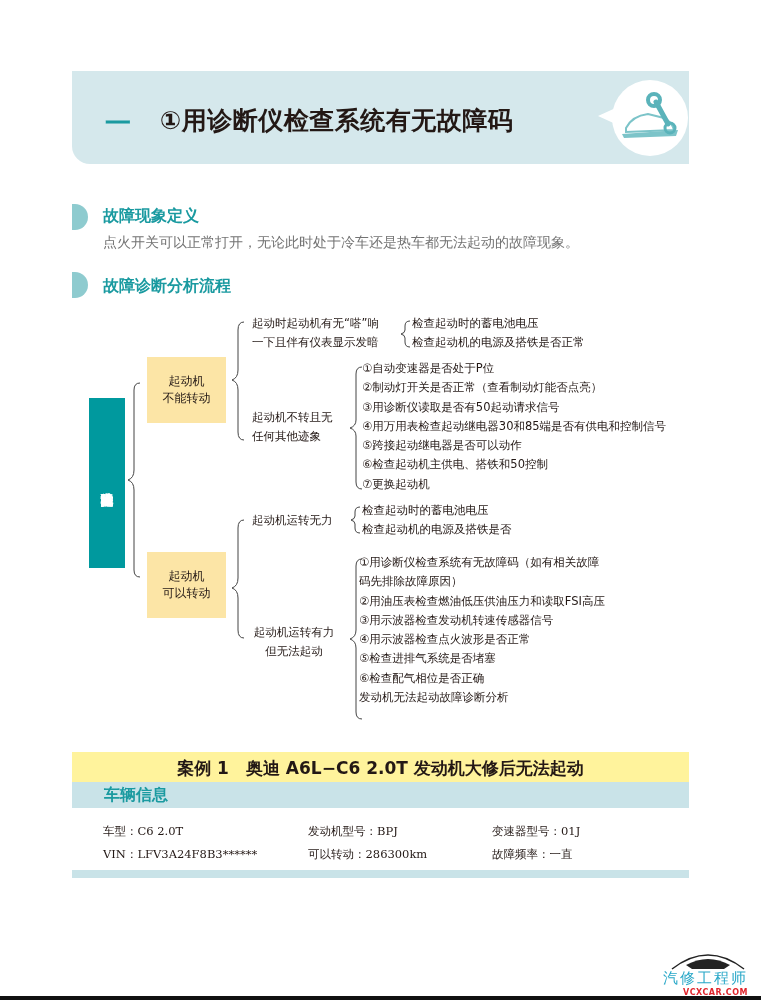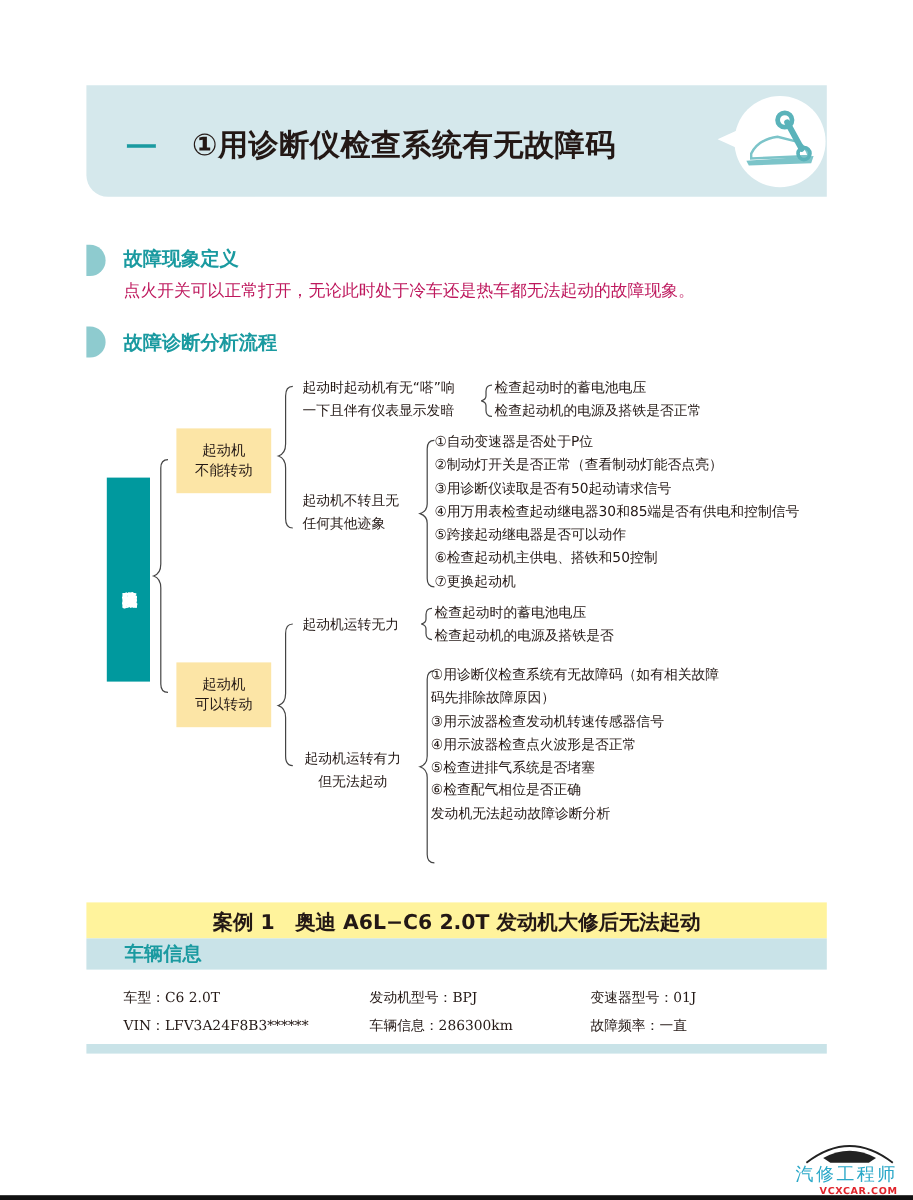--- a/index.html
+++ b/index.html
@@ -12,27 +12,27 @@
             border-radius:0 0 0 18px; }
   .banner-num { left:105px; top:106px; font-size:26px; font-weight:bold; color:#1a9aa0; }
   .banner-title { left:160px; top:104px; font-size:25px; font-weight:bold; color:#231815; letter-spacing:0.5px; }
   .badge-circle { left:612px; top:80px; width:76px; height:76px; border-radius:50%; background:#ffffff; }
   .badge-tail { left:598px; top:106px; width:0; height:0; border-top:10px solid transparent;
                 border-bottom:10px solid transparent; border-right:22px solid #ffffff; }
 
   
   .sec-marker { width:16px; height:26px; background:#8ecbcf; border-radius:0 13px 13px 0; }
   .sec-title { font-size:16px; font-weight:bold; color:#1a9aa0; }
-  .body-text { font-family:Liberation Sans, sans-serif; font-size:14px; color:#be185d; }
+  .body-text { font-family:Liberation Sans, sans-serif; font-size:14px; color:#737373; }
 
   
   .root-box { left:89px; top:398px; width:36px; height:170px; background:#00999e; color:#ffffff;
               font-size:13px; line-height:15.2px; text-align:center; writing-mode:vertical-rl;
               display:flex; align-items:center; justify-content:center; }
-  .y-box { width:79px; height:54px; background:#fce5a6; font-size:12px; line-height:17px;
+  .y-box { width:79px; height:66px; background:#fce5a6; font-size:12px; line-height:17px;
            display:flex; flex-direction:column; align-items:center; justify-content:center; text-align:center; }
   .fc-text { font-size:11.5px; line-height:19px; color:#231815; white-space:nowrap; }
   .fc-lines { font-size:11.5px; line-height:19.3px; color:#231815; white-space:nowrap; }
   svg.brace path { fill:none; stroke:#444; stroke-width:1; }
 
   
   .case-bar { left:72px; top:752px; width:617px; height:30px; background:#fff39c; }
   .case-title { left:72px; top:757px; width:617px; text-align:center; font-size:17px; font-weight:bold; color:#231815; }
   .vinfo-bar { left:72px; top:782px; width:617px; height:26px; background:#c9e3e8; }
   .vinfo-title { left:104px; top:785px; font-size:16px; font-weight:bold; color:#1a9aa0; }
@@ -129,20 +129,21 @@
 </div>
 
 <div class="abs fc-text" style="left:362px;top:501px;">
   <div>检查起动时的蓄电池电压</div>
   <div>检查起动机的电源及搭铁是否</div>
 </div>
 
 <div class="abs fc-lines" style="left:359px;top:553px;">
   <div>①用诊断仪检查系统有无故障码（如有相关故障</div>
   <div>码先排除故障原因）</div>
+  <div>②用油压表检查燃油低压供油压力和读取FSI高压</div>
   <div>③用示波器检查发动机转速传感器信号</div>
   <div>④用示波器检查点火波形是否正常</div>
   <div>⑤检查进排气系统是否堵塞</div>
   <div>⑥检查配气相位是否正确</div>
   <div>发动机无法起动故障诊断分析</div>
 </div>
 
 <div class="abs case-bar"></div>
 <div class="abs case-title">案例 1　奥迪 A6L−C6 2.0T 发动机大修后无法起动</div>
 <div class="abs vinfo-bar"></div>
@@ -154,21 +155,21 @@
 <div class="abs info" style="left:308px;top:824px;">
   <span>发动机型号：</span><span>BPJ</span>
 </div>
 <div class="abs info" style="left:492px;top:824px;">
   <span>变速器型号：</span><span>01J</span>
 </div>
 <div class="abs info" style="left:103px;top:847px;">
   <span>VIN：</span><span>LFV3A24F8B3******</span>
 </div>
 <div class="abs info" style="left:308px;top:847px;">
-  <span>车辆信息：</span><span>286300km</span>
+  <span>可以转动：</span><span>286300km</span>
 </div>
 <div class="abs info" style="left:492px;top:847px;">
   <span>故障频率：</span><span>一直</span>
 </div>
 
 <div class="abs bottom-bar"></div>
 
 <svg class="abs" style="left:668px;top:947px;" width="80" height="24">
   <path d="M4 22 Q40 -6 76 22" fill="none" stroke="#222" stroke-width="1.5"></path>
   <path d="M18 18 Q40 6 62 18 L56 22 L24 22 Z" fill="#222"></path>

